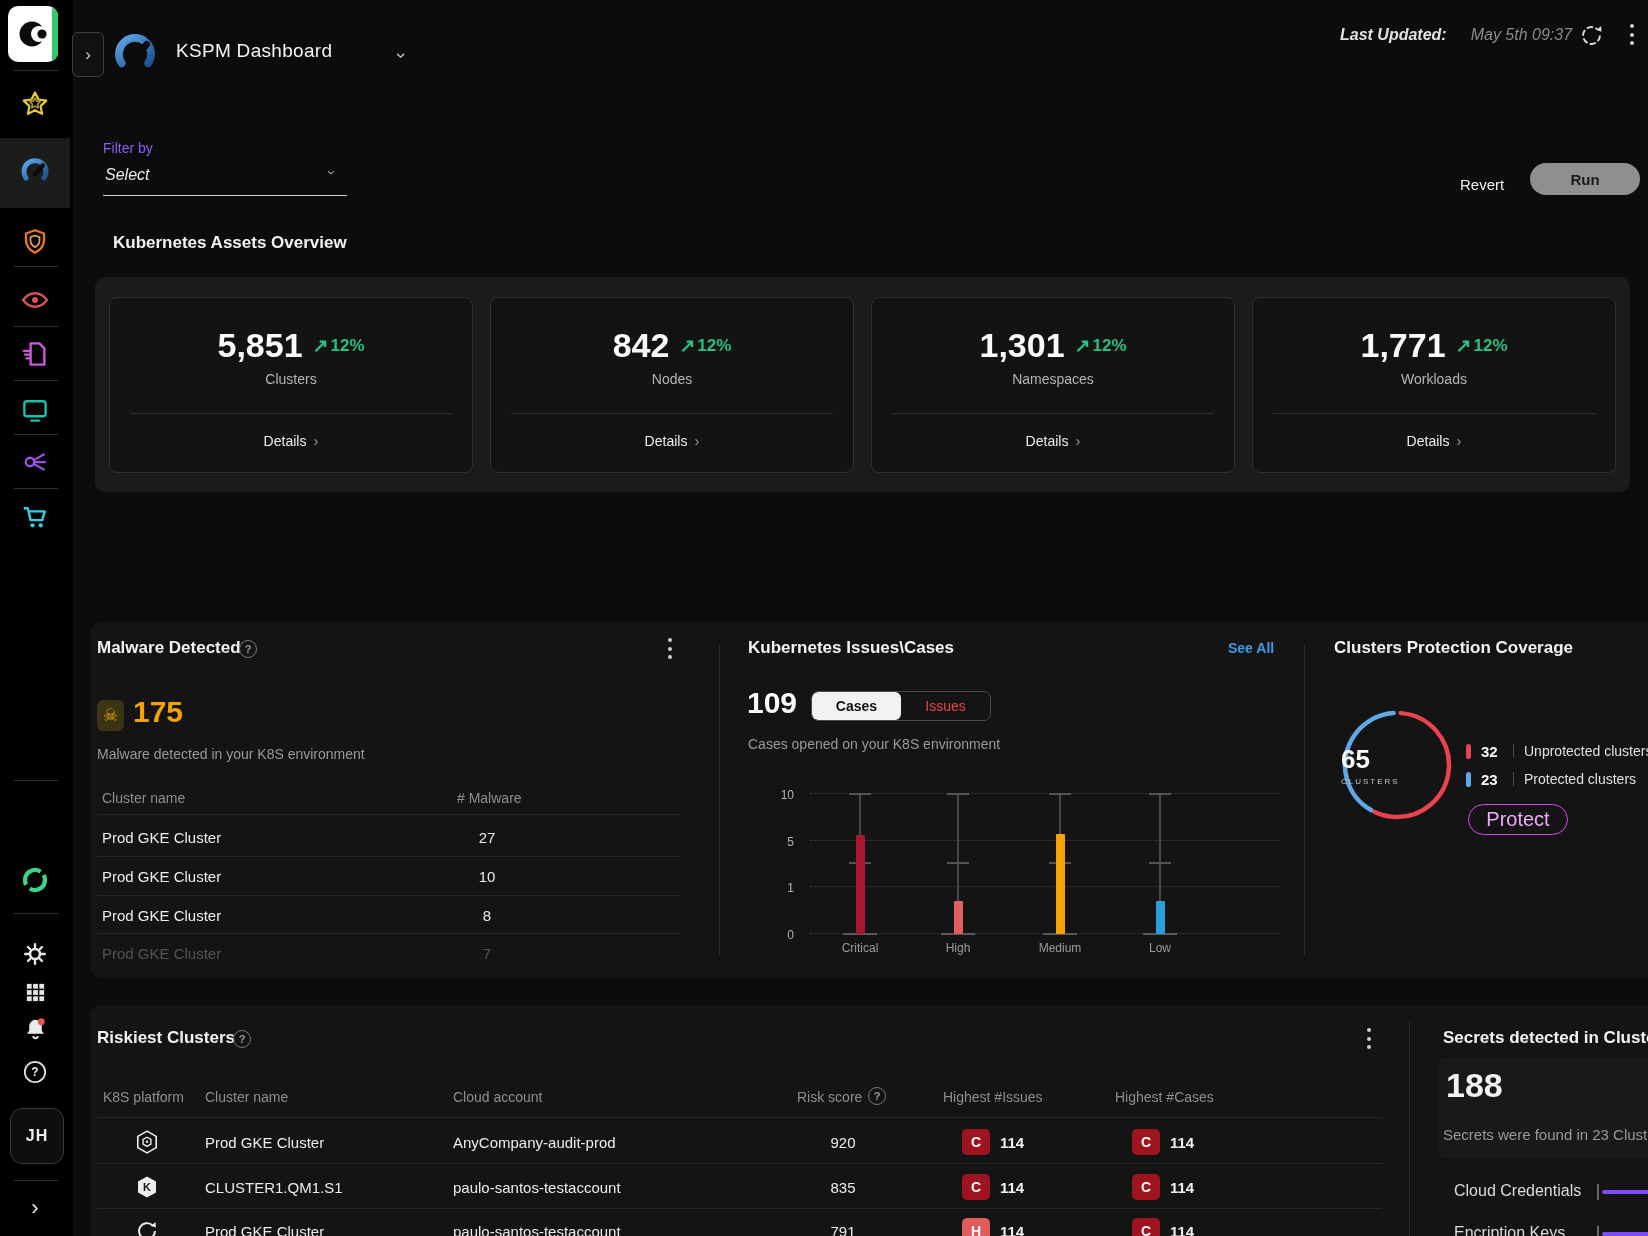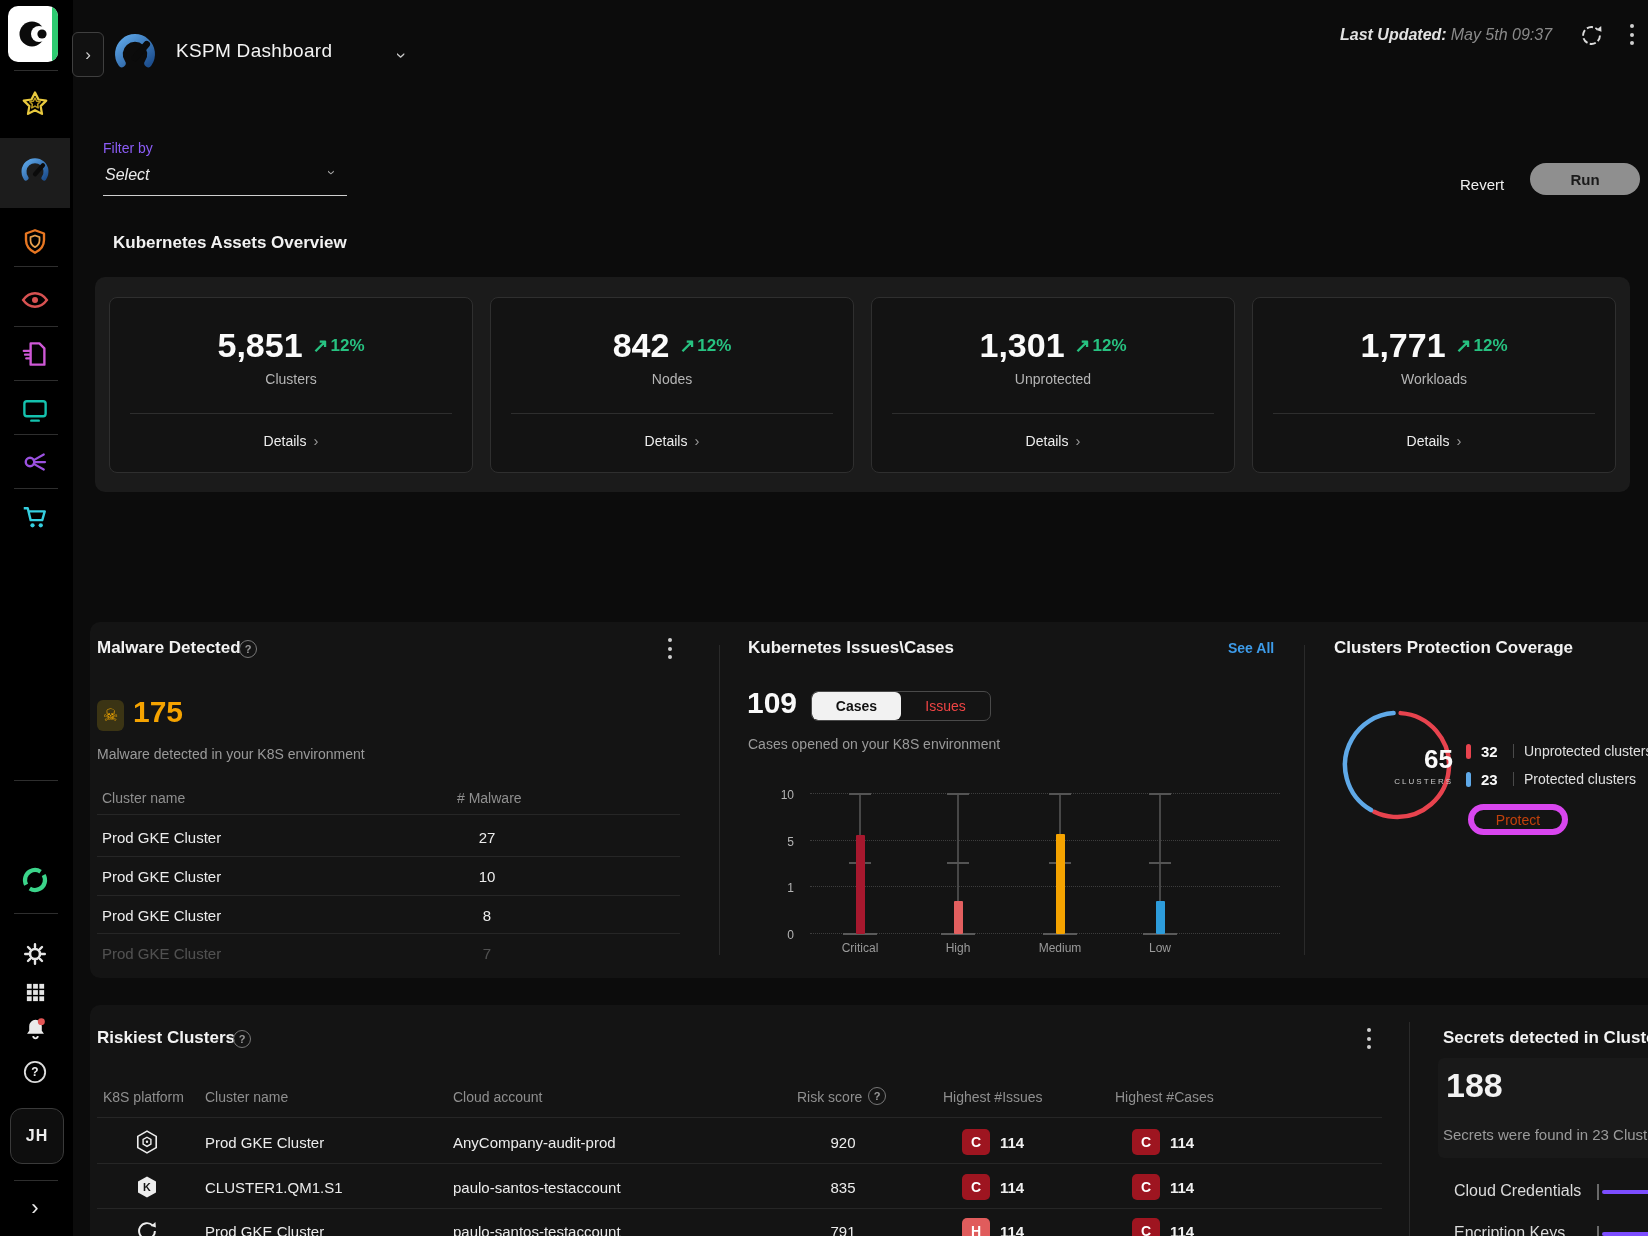--- a/index.html
+++ b/index.html
@@ -13,21 +13,21 @@
   .sdiv{position:absolute;left:14px;width:44px;height:1px;background:#2E2E2E}
   .side-item{position:absolute;left:0;width:70px;height:48px;display:flex;align-items:center;justify-content:center}
   .active-tile{position:absolute;left:0;top:138px;width:70px;height:70px;background:#1C1C1C}
   .avatar-tile{position:absolute;left:10px;top:1108px;width:54px;height:56px;border:1px solid #3A3A3A;border-radius:12px;background:#0E0E0E;display:flex;align-items:center;justify-content:center;font-size:16px;font-weight:700;color:#EDEDED;letter-spacing:1px}
   .side-arrow{position:absolute;left:0;top:1190px;width:70px;height:36px;display:flex;align-items:center;justify-content:center;color:#E8E8E8;font-size:22px}
   
   #collapse-btn{position:absolute;left:72px;top:32px;width:32px;height:45px;background:#111;border:1px solid #3F3F3F;border-radius:6px;display:flex;align-items:center;justify-content:center;color:#D0D0D0;font-size:17px}
   #page-title{position:absolute;left:176px;top:40px;font-size:19px;font-weight:500;color:#F4F4F4;letter-spacing:.3px}
   .chev-down{display:inline-block;transform:rotate(90deg);color:#C9C9C9;font-size:18px}
   #title-chev{position:absolute;left:398px;top:45px}
-  #last-updated{position:absolute;left:1340px;top:26px;display:flex;gap:4px;font-style:italic;font-size:16px;align-items:baseline}
+  #last-updated{position:absolute;left:1340px;top:26px;display:flex;gap:24px;font-style:italic;font-size:16px;align-items:baseline}
   #last-updated .lu-label{color:#E2E2E2;font-weight:700}
   #last-updated .lu-value{color:#8A8A8A}
   #refresh-btn{position:absolute;left:1574px;top:18px;width:34px;height:34px;display:flex;align-items:center;justify-content:center}
   .kebab{display:flex;flex-direction:column;align-items:center;cursor:pointer}
   .kebab span{width:4px;height:4px;border-radius:50%;background:#CFCFCF;display:block;margin:2.2px 0}
   #header-kebab{position:absolute;left:1630px;top:22px}
   
   #filter-label{position:absolute;left:103px;top:140px;font-size:14px;color:#8b5cf6}
   #filter-select{position:absolute;left:103px;top:162px;width:244px;height:34px;border-bottom:1px solid #CFCFCF}
   #filter-select .sel-val{position:absolute;left:2px;top:4px;font-size:16px;font-style:italic;color:#EAEAEA}
@@ -73,31 +73,31 @@
   #chart-xlabels{position:absolute;left:810px;top:941px;width:470px;height:16px}
   .gridline{position:absolute;left:0;right:0;height:0;border-top:1px dotted #3D3D3D}
   .ylab{position:absolute;right:6px;font-size:12px;color:#B4B4B4;text-align:right;width:40px}
   .wline{position:absolute;bottom:0;width:2px;background:#474747}
   .wcap{position:absolute;width:22px;height:2px;background:#545454}
   .wbase{position:absolute;width:34px;height:2px;background:#5A5A5A;bottom:-1px}
   .bar{position:absolute;bottom:0;width:9px;border-radius:1px}
   .xlab{position:absolute;width:80px;text-align:center;font-size:12px;color:#9A9A9A}
   
   #donut-wrap{position:absolute;left:1341px;top:709px;width:112px;height:112px}
-  #donut-center{position:absolute;left:0;top:0;width:112px;height:112px;display:flex;flex-direction:column;align-items:flex-end;justify-content:center}
+  #donut-center{position:absolute;left:0;top:0;width:112px;height:112px;display:flex;flex-direction:column;align-items:flex-start;justify-content:center}
   #donut-center .dc-v{font-size:26px;font-weight:700;color:#FAFAFA}
   #donut-center .dc-l{font-size:8px;letter-spacing:2px;color:#C8C8C8;margin-top:2px}
   .legend-row{position:absolute;left:1466px;height:20px;display:flex;align-items:center;gap:10px}
   .pill{width:5px;height:15px;border-radius:3px}
   .pill-red{background:#E8434E}
   .pill-blue{background:#5FA9E8}
   .legend-val{font-size:15px;font-weight:700;color:#FAFAFA;width:22px}
   .legend-sep{width:1px;height:14px;background:#4A4A4A}
   .legend-lab{font-size:14px;color:#E0E0E0;white-space:nowrap}
-  #protect-btn{position:absolute;left:1468px;top:804px;width:100px;height:31px;border:6px solid #d946ef;border-radius:16px;display:flex;align-items:center;justify-content:center;font-size:14px;color:#c2410c}
+  #protect-btn{position:absolute;left:1468px;top:804px;width:100px;height:31px;border:1px solid #d946ef;border-radius:16px;display:flex;align-items:center;justify-content:center;font-size:20px;color:#f0abfc}
   
   .sev-badge{position:absolute;width:28px;height:26px;border-radius:5px;display:flex;align-items:center;justify-content:center;font-size:14px;font-weight:700;color:#FFF}
   .sev-val{position:absolute;font-size:15px;font-weight:600;color:#F0F0F0}
   .plat-ic{position:absolute;width:26px;height:26px}
   
   #secrets-bg{position:absolute;left:1438px;top:1058px;width:242px;height:100px;background:#191919;border-radius:6px}
   #secrets-count{position:absolute;left:1446px;top:1066px;font-size:34px;font-weight:600;color:#F2F2F2}
   .secret-lab{position:absolute;font-size:16px;color:#DCDCDC;white-space:nowrap}
   .secret-tick{position:absolute;width:2px;height:16px;background:#6A6A6A}
   .secret-bar{position:absolute;width:58px;height:4px;border-radius:2px}
@@ -312,21 +312,21 @@
         </div>
     </div>
     <div class="stat-card" style="left:776px">
       <div class="stat-row">
         <span class="stat-value">1,301</span>
         <span class="stat-delta">
             <span class="up">↗</span>
             <span>12%</span>
           </span>
       </div>
-      <div class="stat-label">Unprotected</div>
+      <div class="stat-label">Namespaces</div>
       <div class="stat-div"></div>
       <div class="details-btn">
           <span>Details</span>
           <span class="c">›</span>
         </div>
     </div>
     <div class="stat-card" style="left:1157px">
       <div class="stat-row">
         <span class="stat-value">1,771</span>
         <span class="stat-delta">

